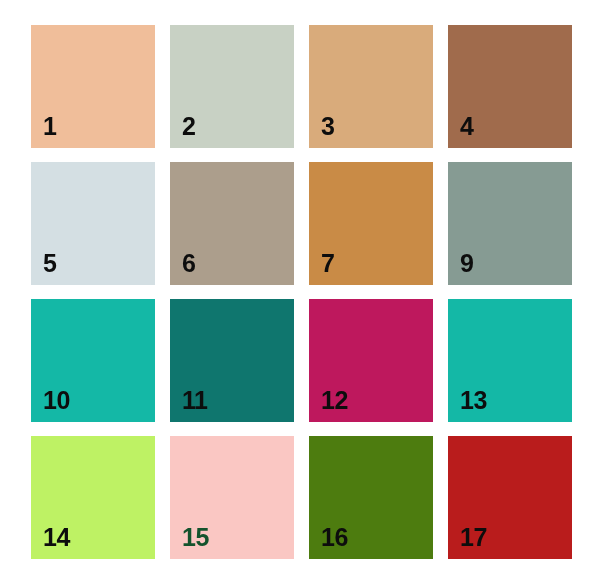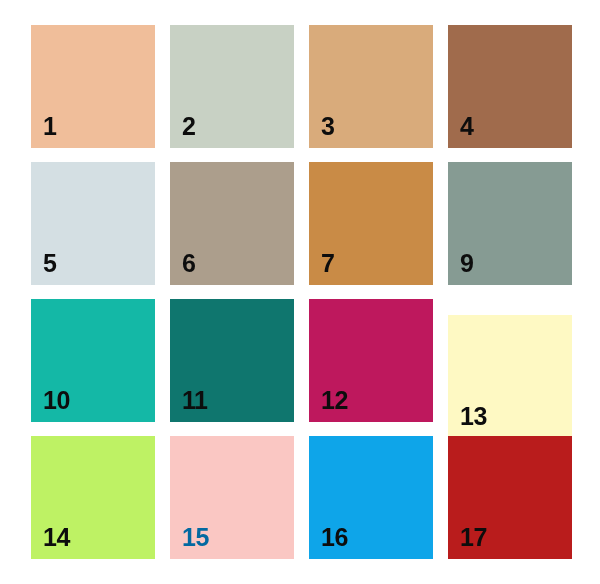--- a/index.html
+++ b/index.html
@@ -83,29 +83,29 @@
       </div>
       <div class="swatch" style="background-color: #14b8a6;">
         <span class="swatch-label" style="color: rgb(13, 13, 13);">10</span>
       </div>
       <div class="swatch" style="background-color: #0f766e;">
         <span class="swatch-label" style="color: rgb(13, 13, 13);">11</span>
       </div>
       <div class="swatch" style="background-color: #be185d;">
         <span class="swatch-label" style="color: rgb(13, 13, 13);">12</span>
       </div>
-      <div class="swatch" style="background-color: #fef9c3; margin-top: 16px;">
+      <div class="swatch" style="background-color: #14b8a6;">
         <span class="swatch-label" style="color: rgb(13, 13, 13);">13</span>
       </div>
       <div class="swatch" style="background-color: #bef264;">
         <span class="swatch-label" style="color: rgb(13, 13, 13);">14</span>
       </div>
       <div class="swatch" style="background-color: rgb(250, 199, 195);">
-        <span class="swatch-label" style="color: #0369a1;">15</span>
+        <span class="swatch-label" style="color: #14532d;">15</span>
       </div>
-      <div class="swatch" style="background-color: #0ea5e9;">
+      <div class="swatch" style="background-color: #4d7c0f;">
         <span class="swatch-label" style="color: rgb(13, 13, 13);">16</span>
       </div>
       <div class="swatch" style="background-color: #b91c1c;">
         <span class="swatch-label" style="color: rgb(13, 13, 13);">17</span>
       </div>
     </div>
 </div>
 
 </body></html>

